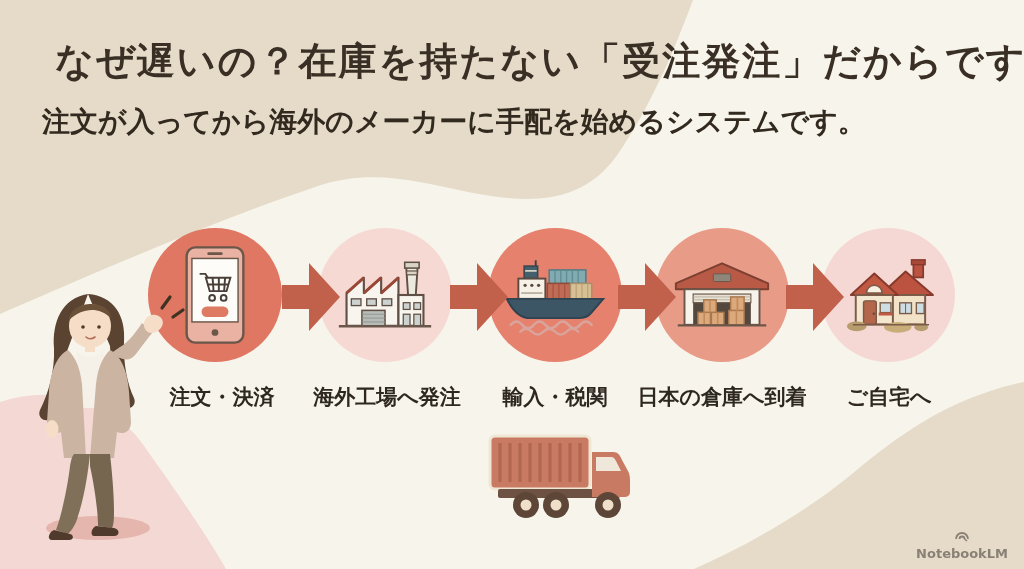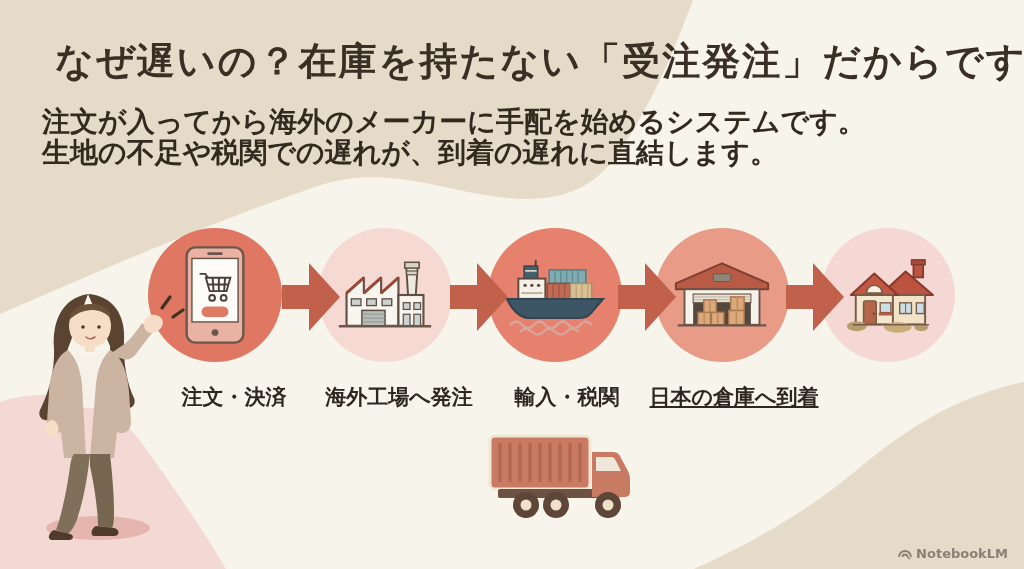--- a/index.html
+++ b/index.html
@@ -25,46 +25,45 @@
   }
   .c1 { left:148px; background:#df7763; }
   .c2 { left:318px; background:#f7d9d4; }
   .c3 { left:488px; background:#e5816d; }
   .c4 { left:655px; background:#e89c88; }
   .c5 { left:821px; background:#f5d8d4; }
   .arrow { position:absolute; top:263px; width:58px; height:68px; }
   .a1 { left:282px; } .a2 { left:450px; } .a3 { left:618px; } .a4 { left:786px; }
   .step-label {
     position:absolute; top:383px; transform:translateX(-50%);
-    font-size:21px; font-weight:bold; color:#2d2720; white-space:nowrap;margin-left:12px;
-  }
-  .l1 { left:222px; } .l2 { left:387px; } .l3 { left:555px; } .l4 { left:722px;text-decoration:underline; } .l5 { left:889px; }
+    font-size:21px; font-weight:bold; color:#2d2720; white-space:nowrap;
+  }
+  .l1 { left:222px; } .l2 { left:387px; } .l3 { left:555px; } .l4 { left:722px; } .l5 { left:889px; }
   .truck { position:absolute; left:486px; top:430px; width:150px; height:95px; }
   .woman { position:absolute; left:24px; top:288px; width:164px; height:268px; }
   .watermark {
     position:absolute; right:16px; bottom:8px;
     display:flex; align-items:center; gap:4px;
-    font-size:13px; font-weight:600; color:#8a8176;
+    font-size:13px; font-weight:600; color:#8a8176;flex-direction:column;
   }
 </style>
 </head>
 <body>
 
 <div class="canvas">
 
   <svg class="bg-layer" viewBox="0 0 1024 569" aria-hidden="true">
     <path fill="#e5dbc8" d="M0,0 L693,0 C676,45 655,98 622,148 C588,202 538,206 468,192 C420,182 372,168 318,186 C220,219 110,266 0,314 Z"></path>
     <path fill="#e5dbc8" d="M1024,382 C948,398 898,436 852,474 C806,512 748,545 694,569 L1024,569 Z"></path>
     <path fill="#f3d8d4" d="M0,402 C55,384 112,400 144,446 C176,491 206,534 226,569 L0,569 Z"></path>
   </svg>
 
   <div class="title">なぜ遅いの？在庫を持たない「受注発注」だからです</div>
   <div class="subtitle">
     <div>注文が入ってから海外のメーカーに手配を始めるシステムです。</div>
-    <div>生地の不足や税関での遅れが、到着の遅れに直結します。</div>
   </div>
 
   <div class="circle c1">
     <svg width="62" height="100" viewBox="0 0 64 104">
       <rect x="2.5" y="2.5" width="59" height="99" rx="9" fill="#e9b2a2" stroke="#6b564a" stroke-width="2.5"></rect>
       <rect x="24" y="7.5" width="16" height="3" rx="1.5" fill="#6b564a"></rect>
       <rect x="8" y="14" width="48" height="66" fill="#fdfcf8" stroke="#6b564a" stroke-width="1.5"></rect>
       <g stroke="#4a3f38" stroke-width="2" fill="none">
         <path d="M16,30 L22,30 L24.5,34"></path>
         <path d="M22.5,34 L48,34 L44,48 L26.5,48 Z"></path>
@@ -173,20 +172,21 @@
       <polygon points="0,22 27,22 27,0 58,34 27,68 27,46 0,46" fill="#c2614b"></polygon>
     </svg>
   <svg class="arrow a4" viewBox="0 0 58 68">
       <polygon points="0,22 27,22 27,0 58,34 27,68 27,46 0,46" fill="#c2614b"></polygon>
     </svg>
 
   <div class="step-label l1">注文・決済</div>
   <div class="step-label l3">輸入・税関</div>
   <div class="step-label l2">海外工場へ発注</div>
   <div class="step-label l4">日本の倉庫へ到着</div>
+  <div class="step-label l5">ご自宅へ</div>
 
   <svg class="truck" viewBox="0 0 150 95">
     <rect x="4" y="6" width="100" height="53" rx="5" fill="#c87a63" stroke="#f0e6d4" stroke-width="3"></rect>
     <path d="M14,13 L14,52 M24,13 L24,52 M34,13 L34,52 M44,13 L44,52 M54,13 L54,52 M64,13 L64,52 M74,13 L74,52 M84,13 L84,52 M94,13 L94,52" stroke="#b26750" stroke-width="3.2"></path>
     <rect x="12" y="59" width="122" height="9" rx="2" fill="#6d5142"></rect>
     <path d="M106,22 L127,22 C132,22 134,25 136,30 L142,41 C144,45 144,48 144,52 L144,62 C144,66 141,67 138,67 L106,67 Z" fill="#c87a63"></path>
     <path d="M110,27 L125,27 C128,27 129,29 131,33 L135,41 L110,41 Z" fill="#efe7da"></path>
     <g>
       <circle cx="40" cy="75" r="13" fill="#5d4638"></circle>
         <circle cx="40" cy="75" r="5.5" fill="#f0dfc9"></circle>

